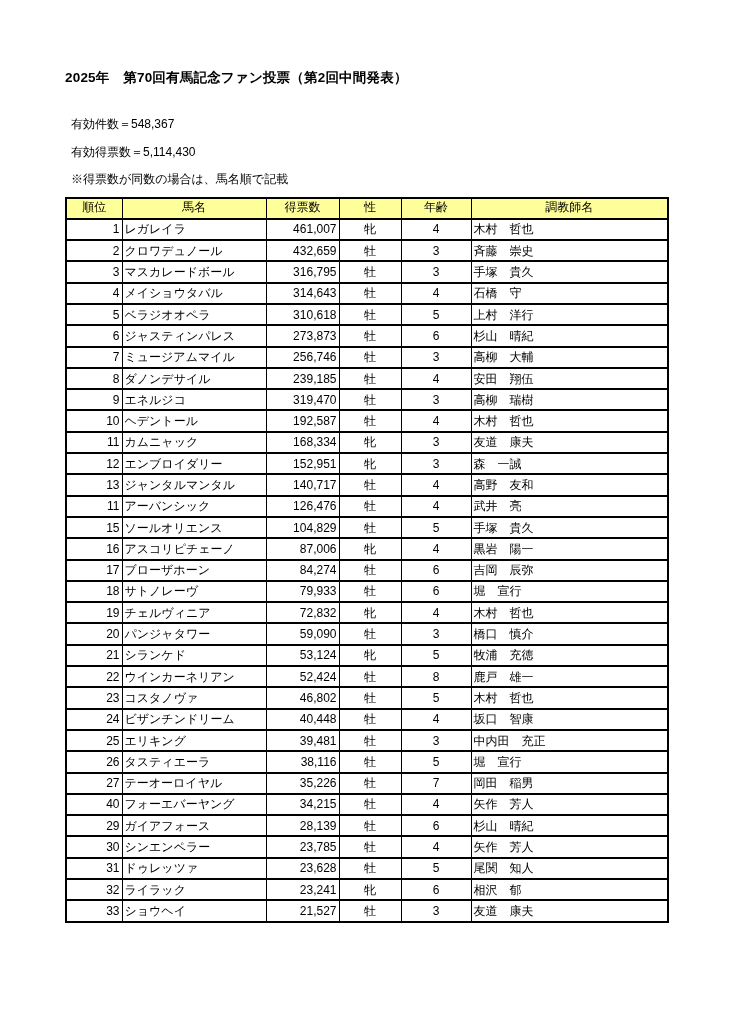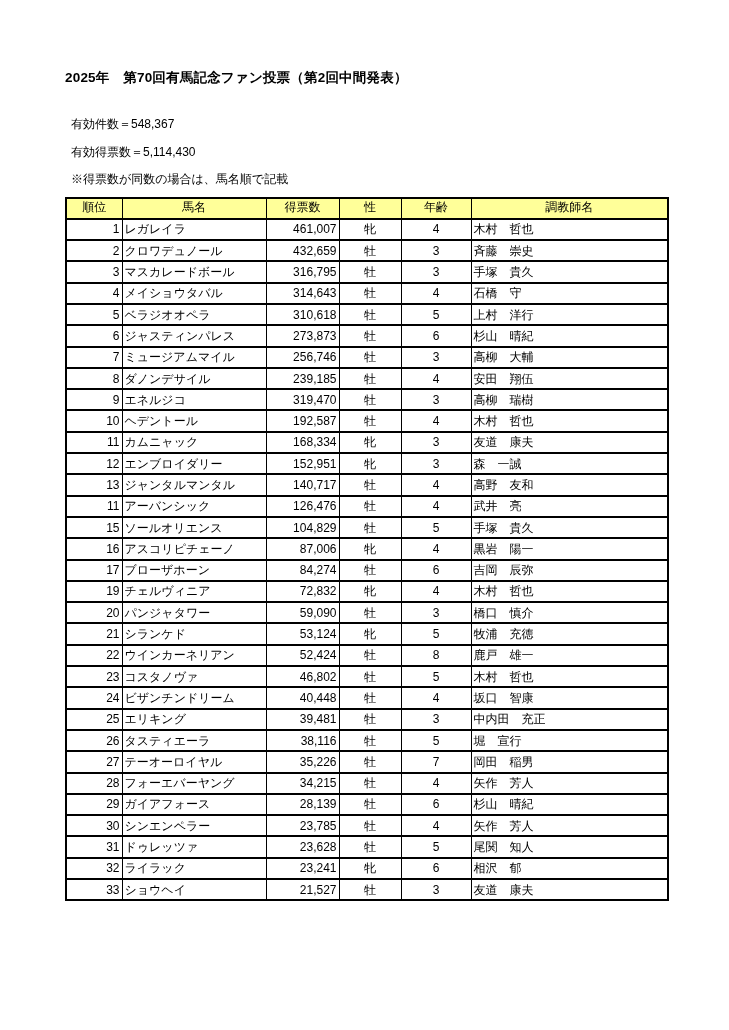--- a/index.html
+++ b/index.html
@@ -230,20 +230,28 @@
     </tr>
         <tr>
       <td class="cell-rank">17</td>
       <td class="cell-name">ブローザホーン</td>
       <td class="cell-votes">84,274</td>
       <td class="cell-sex">牡</td>
       <td class="cell-age">6</td>
       <td class="cell-trainer">吉岡　辰弥</td>
     </tr>
         <tr>
+      <td class="cell-rank">18</td>
+      <td class="cell-name">サトノレーヴ</td>
+      <td class="cell-votes">79,933</td>
+      <td class="cell-sex">牡</td>
+      <td class="cell-age">6</td>
+      <td class="cell-trainer">堀　宣行</td>
+    </tr>
+        <tr>
       <td class="cell-rank">19</td>
       <td class="cell-name">チェルヴィニア</td>
       <td class="cell-votes">72,832</td>
       <td class="cell-sex">牝</td>
       <td class="cell-age">4</td>
       <td class="cell-trainer">木村　哲也</td>
     </tr>
         <tr>
       <td class="cell-rank">20</td>
       <td class="cell-name">パンジャタワー</td>
@@ -302,21 +310,21 @@
     </tr>
         <tr>
       <td class="cell-rank">27</td>
       <td class="cell-name">テーオーロイヤル</td>
       <td class="cell-votes">35,226</td>
       <td class="cell-sex">牡</td>
       <td class="cell-age">7</td>
       <td class="cell-trainer">岡田　稲男</td>
     </tr>
         <tr>
-      <td class="cell-rank">28</td>
+      <td class="cell-rank">40</td>
       <td class="cell-name">フォーエバーヤング</td>
       <td class="cell-votes">34,215</td>
       <td class="cell-sex">牡</td>
       <td class="cell-age">4</td>
       <td class="cell-trainer">矢作　芳人</td>
     </tr>
         <tr>
       <td class="cell-rank">29</td>
       <td class="cell-name">ガイアフォース</td>
       <td class="cell-votes">28,139</td>

